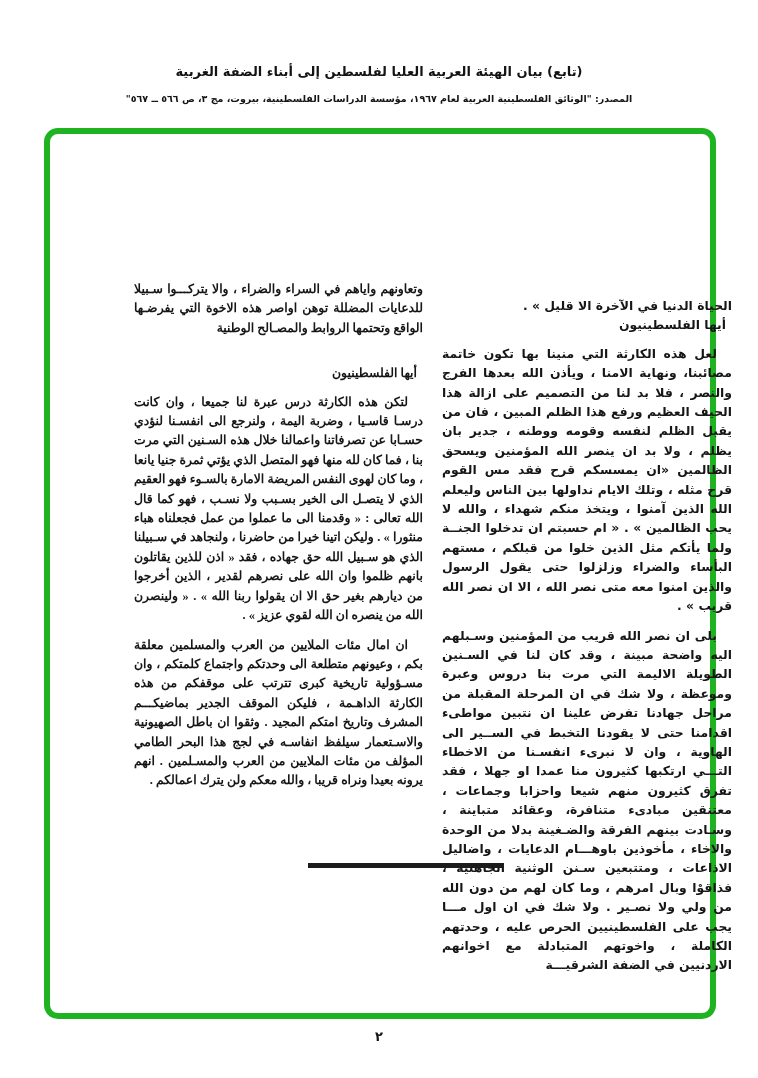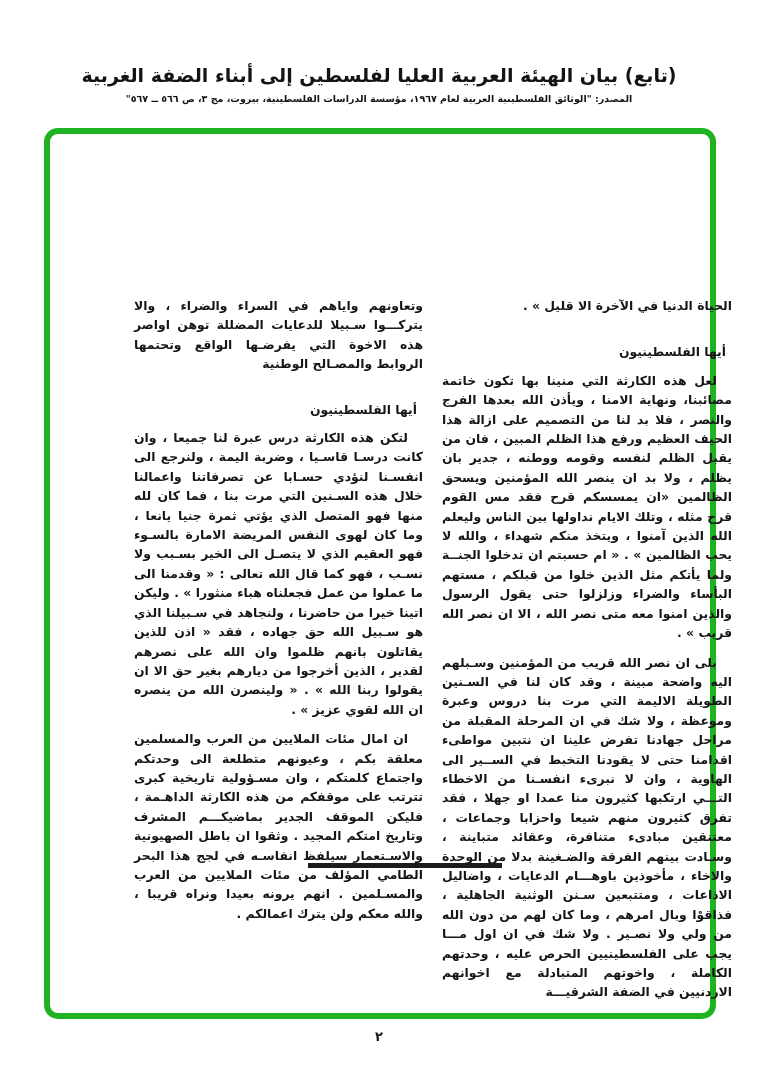--- a/index.html
+++ b/index.html
@@ -7,21 +7,21 @@
   body {
     width: 758px; height: 1078px;
     position: relative;
     font-family: "DejaVu Sans", sans-serif;
     color: #141414;
     overflow: hidden;
   }
   .doc-title {
     position: absolute; top: 64px; left: 0; right: 0;
     text-align: center;
-    font-size: 19px; font-weight: bold;
+    font-size: 13px; font-weight: bold;
     direction: rtl;
     letter-spacing: 0.2px;
   }
   .doc-source {
     position: absolute; top: 93px; left: 0; right: 0;
     text-align: center;
     font-size: 9.5px; font-weight: bold;
     direction: rtl;
   }
   .frame {
@@ -35,24 +35,23 @@
   .col {
     position: absolute;
     direction: rtl;
     text-align: justify;
     font-size: 12.4px;
     font-weight: bold;
     line-height: 19.4px;
     color: #161616;
   }
   .col-right { left: 392px; top: 162px; width: 290px; }
-  .col-left  { left: 84px;  top: 162px; width: 289px; }
+  .col-left  { left: 84px;  top: 146px; width: 289px; font-family: Liberation Serif, serif; }
   .quote-end {
     text-align: right;
-    margin-bottom: 27px;
     padding-left: 4px;
   }
   .heading {
     margin-bottom: 9px;
     text-indent: 6px;
   }
   .para {
     text-indent: 15px;
     margin-bottom: 10px;
   }

